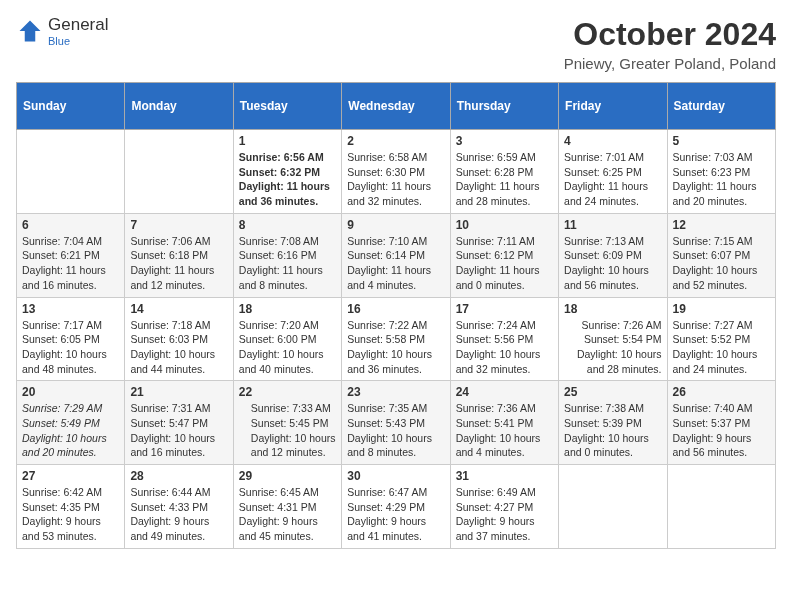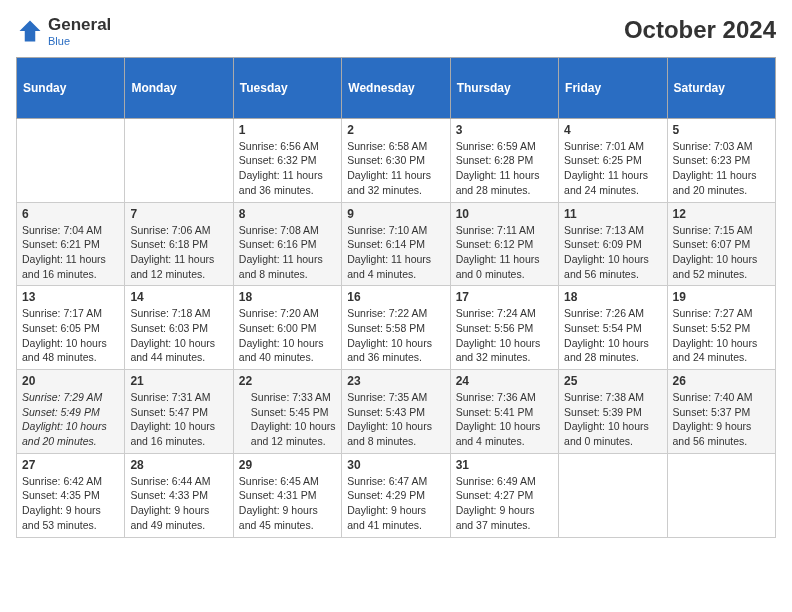--- a/index.html
+++ b/index.html
@@ -27,39 +27,39 @@
       line-height: 1.1;
     }
     .logo-icon {
       width: 28px;
       height: 28px;
     }
     .title-block {
       text-align: right;
     }
     .month-title {
-      font-size: 24px;
+      font-size: 32px;
       font-weight: bold;
       color: #333;
     }
     .location {
       font-size: 15px;
       color: #555;
       margin-top: 2px;
     }
     .calendar {
       width: 100%;
       border-collapse: collapse;
       font-size: 11px;
     }
     .calendar th {
       background: #2a6dc2;
       color: #fff;
       text-align: left;
-      padding: 23px 6px;
+      padding: 16px 6px;
       font-size: 12px;
       font-weight: bold;
       border: 1px solid #aaa;
     }
     .calendar td {
       border: 1px solid #ccc;
       vertical-align: top;
       padding: 4px 5px;
       width: 107px;
       min-height: 80px;
@@ -85,26 +85,27 @@
   </style>
 </head>
 <body>
 
 <div class="header">
   <div class="logo">
     <svg class="logo-icon" viewBox="0 0 32 32">
       <polygon points="16,4 28,16 22,16 22,28 10,28 10,16 4,16" fill="#2a6dc2"></polygon>
     </svg>
     <div class="logo-text">
-      <span style="font-size:17px;font-weight:bold;color:#333;">General</span>
+      <span style="font-size:17px;font-weight:normal;color:#333;">General</span>
       <span style="font-size:11px;font-weight:normal;color:#2a6dc2;">Blue</span>
     </div>
   </div>
   <div class="title-block">
     <div class="month-title">October 2024</div>
+    <div class="location">Pniewy, Greater Poland, Poland</div>
   </div>
 </div>
 
 <table class="calendar" id="cal-table">
   <thead id="cal-head">
       <tr>
         <th>Sunday</th>
         <th>Monday</th>
         <th>Tuesday</th>
         <th>Wednesday</th>
@@ -112,21 +113,21 @@
         <th>Friday</th>
         <th>Saturday</th>
       </tr>
     </thead>
   <tbody id="cal-body">
       <tr>
         <td class="empty-cell"></td>
         <td class="empty-cell"></td>
         <td>
           <div class="day-num">1</div>
-          <div class="day-detail" style="white-space: pre-line;">Sunrise: 6:56 AM
+          <div class="day-detail" style="white-space: pre-line; font-weight: bold;">Sunrise: 6:56 AM
 Sunset: 6:32 PM
 Daylight: 11 hours and 36 minutes.</div>
         </td>
         <td>
           <div class="day-num">2</div>
           <div class="day-detail" style="white-space: pre-line;">Sunrise: 6:58 AM
 Sunset: 6:30 PM
 Daylight: 11 hours and 32 minutes.</div>
         </td>
         <td>
@@ -218,21 +219,21 @@
 Daylight: 10 hours and 36 minutes.</div>
         </td>
         <td>
           <div class="day-num">17</div>
           <div class="day-detail" style="white-space: pre-line;">Sunrise: 7:24 AM
 Sunset: 5:56 PM
 Daylight: 10 hours and 32 minutes.</div>
         </td>
         <td>
           <div class="day-num">18</div>
-          <div class="day-detail" style="white-space: pre-line;">Sunrise: 7:26 AM
+          <div class="day-detail" style="white-space: pre-line; text-align: right;">Sunrise: 7:26 AM
 Sunset: 5:54 PM
 Daylight: 10 hours and 28 minutes.</div>
         </td>
         <td>
           <div class="day-num">19</div>
           <div class="day-detail" style="white-space: pre-line;">Sunrise: 7:27 AM
 Sunset: 5:52 PM
 Daylight: 10 hours and 24 minutes.</div>
         </td>
       </tr>

